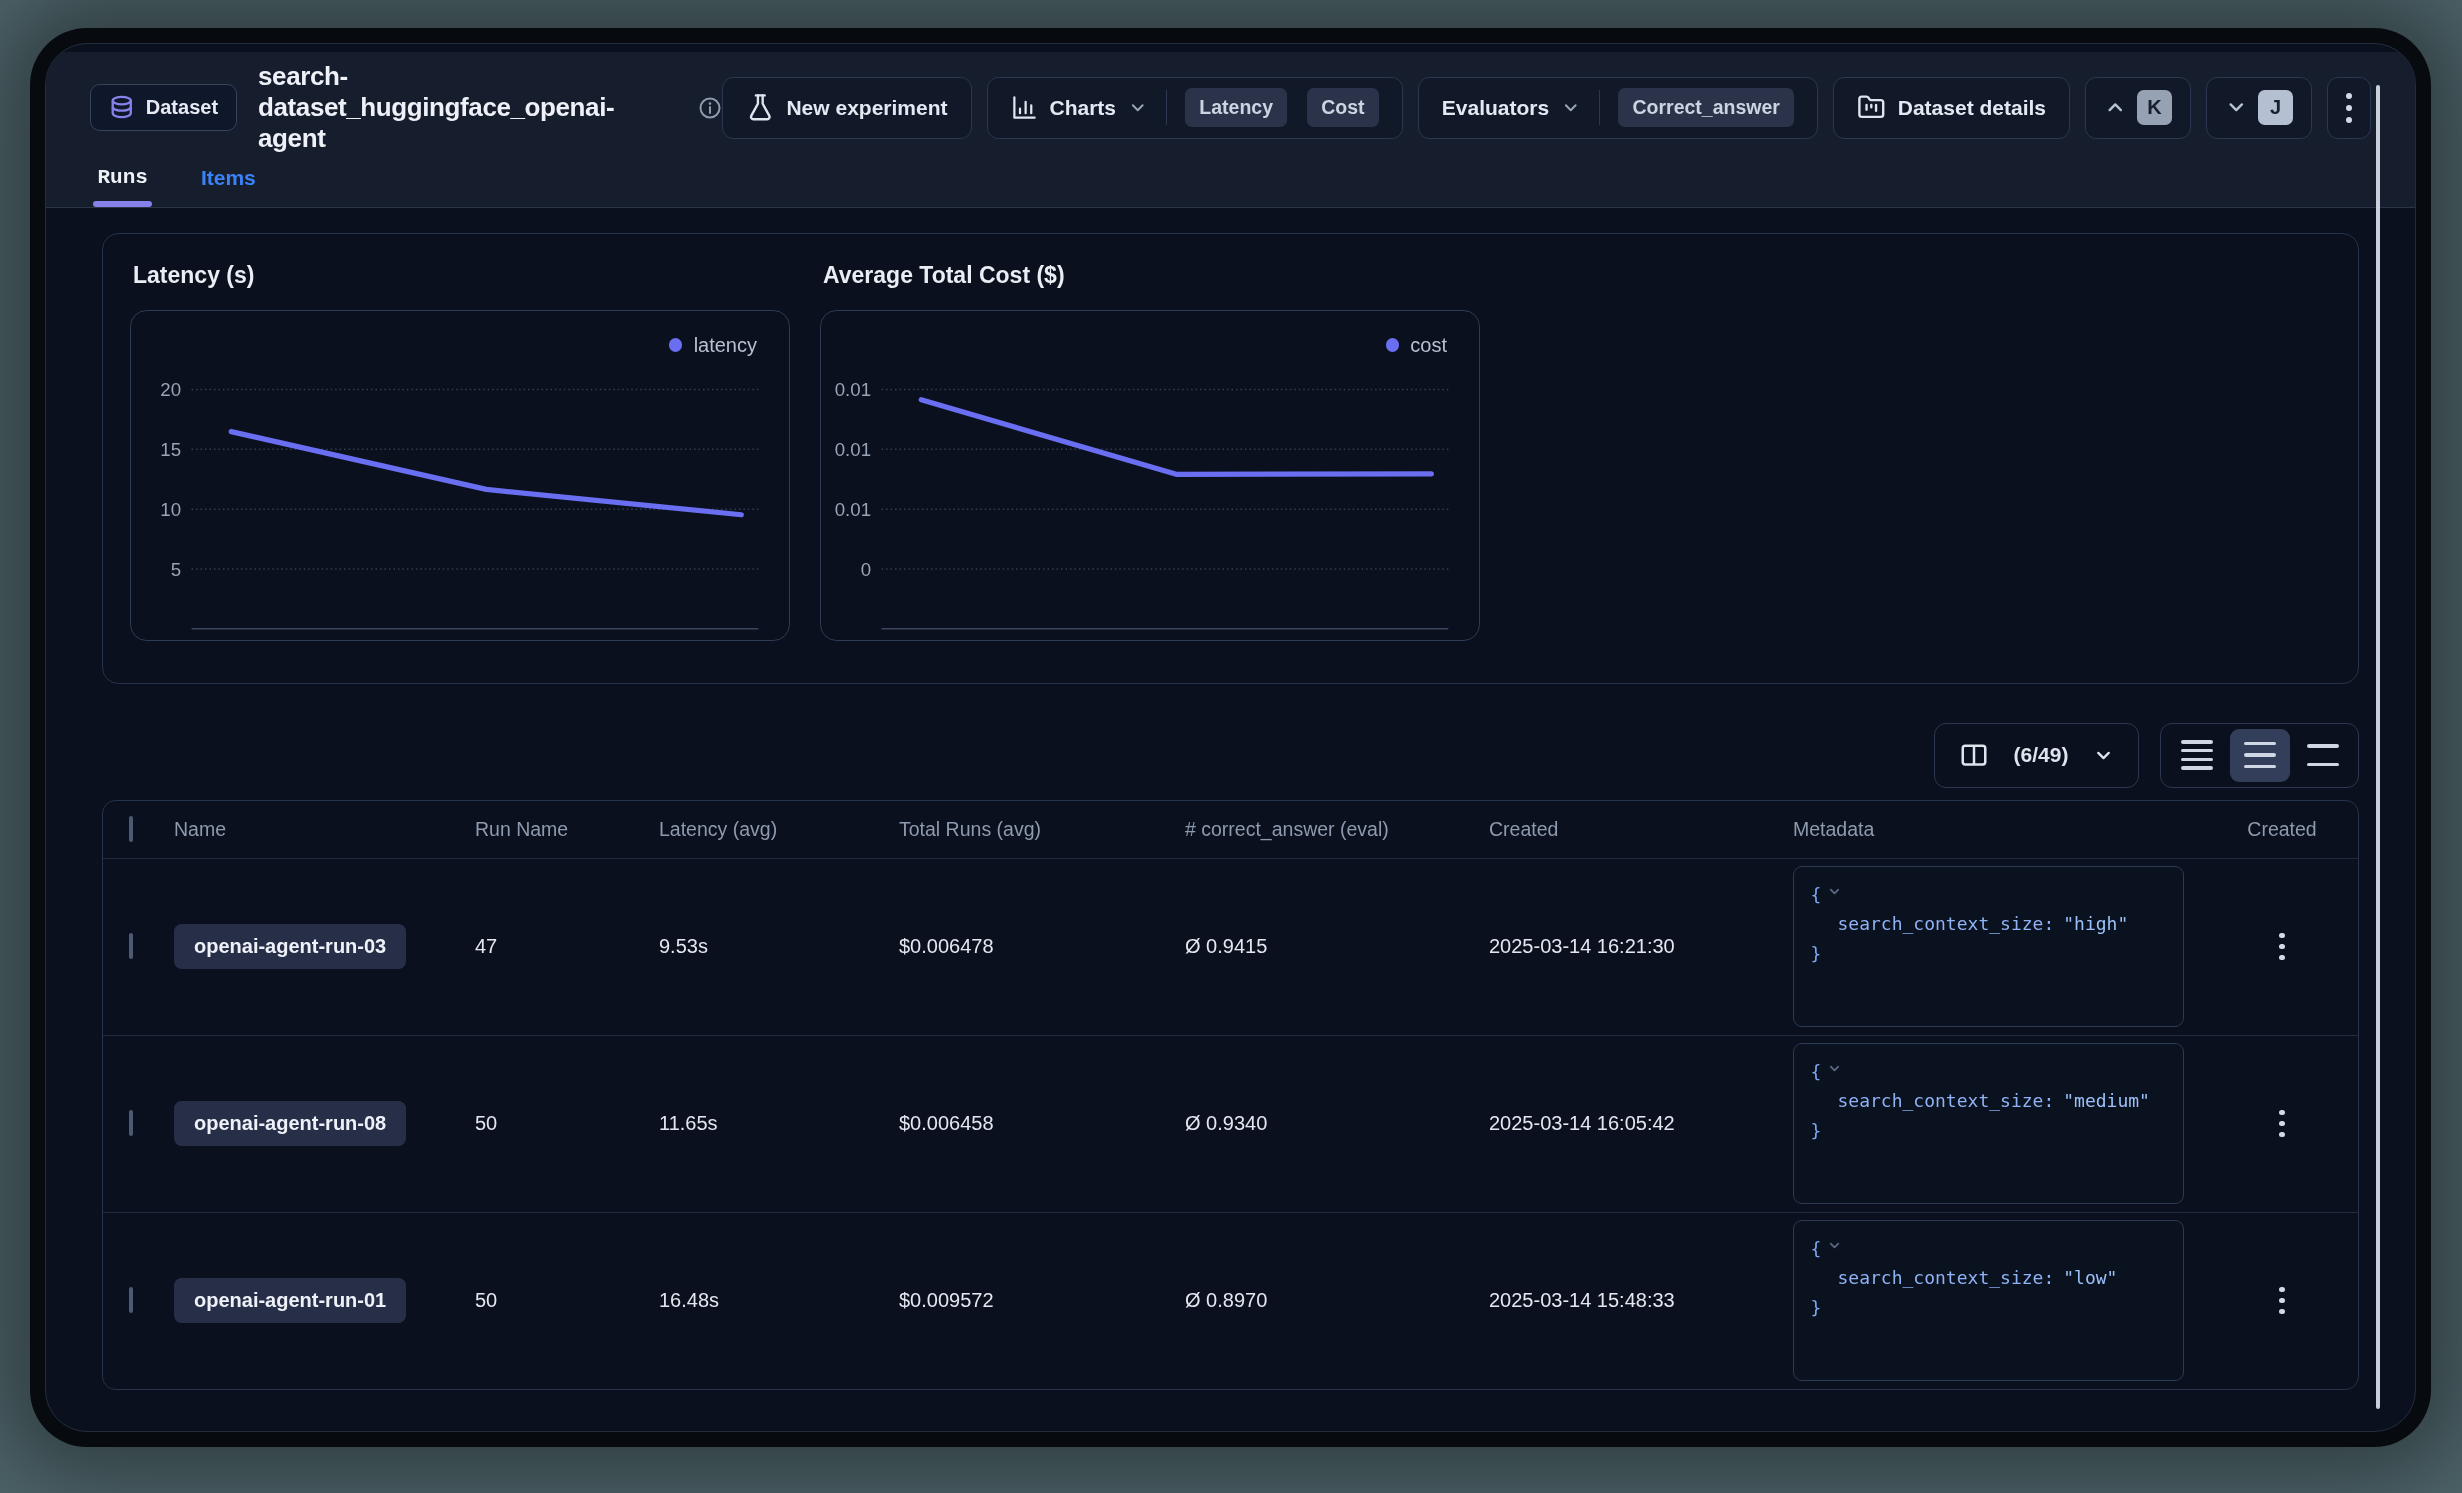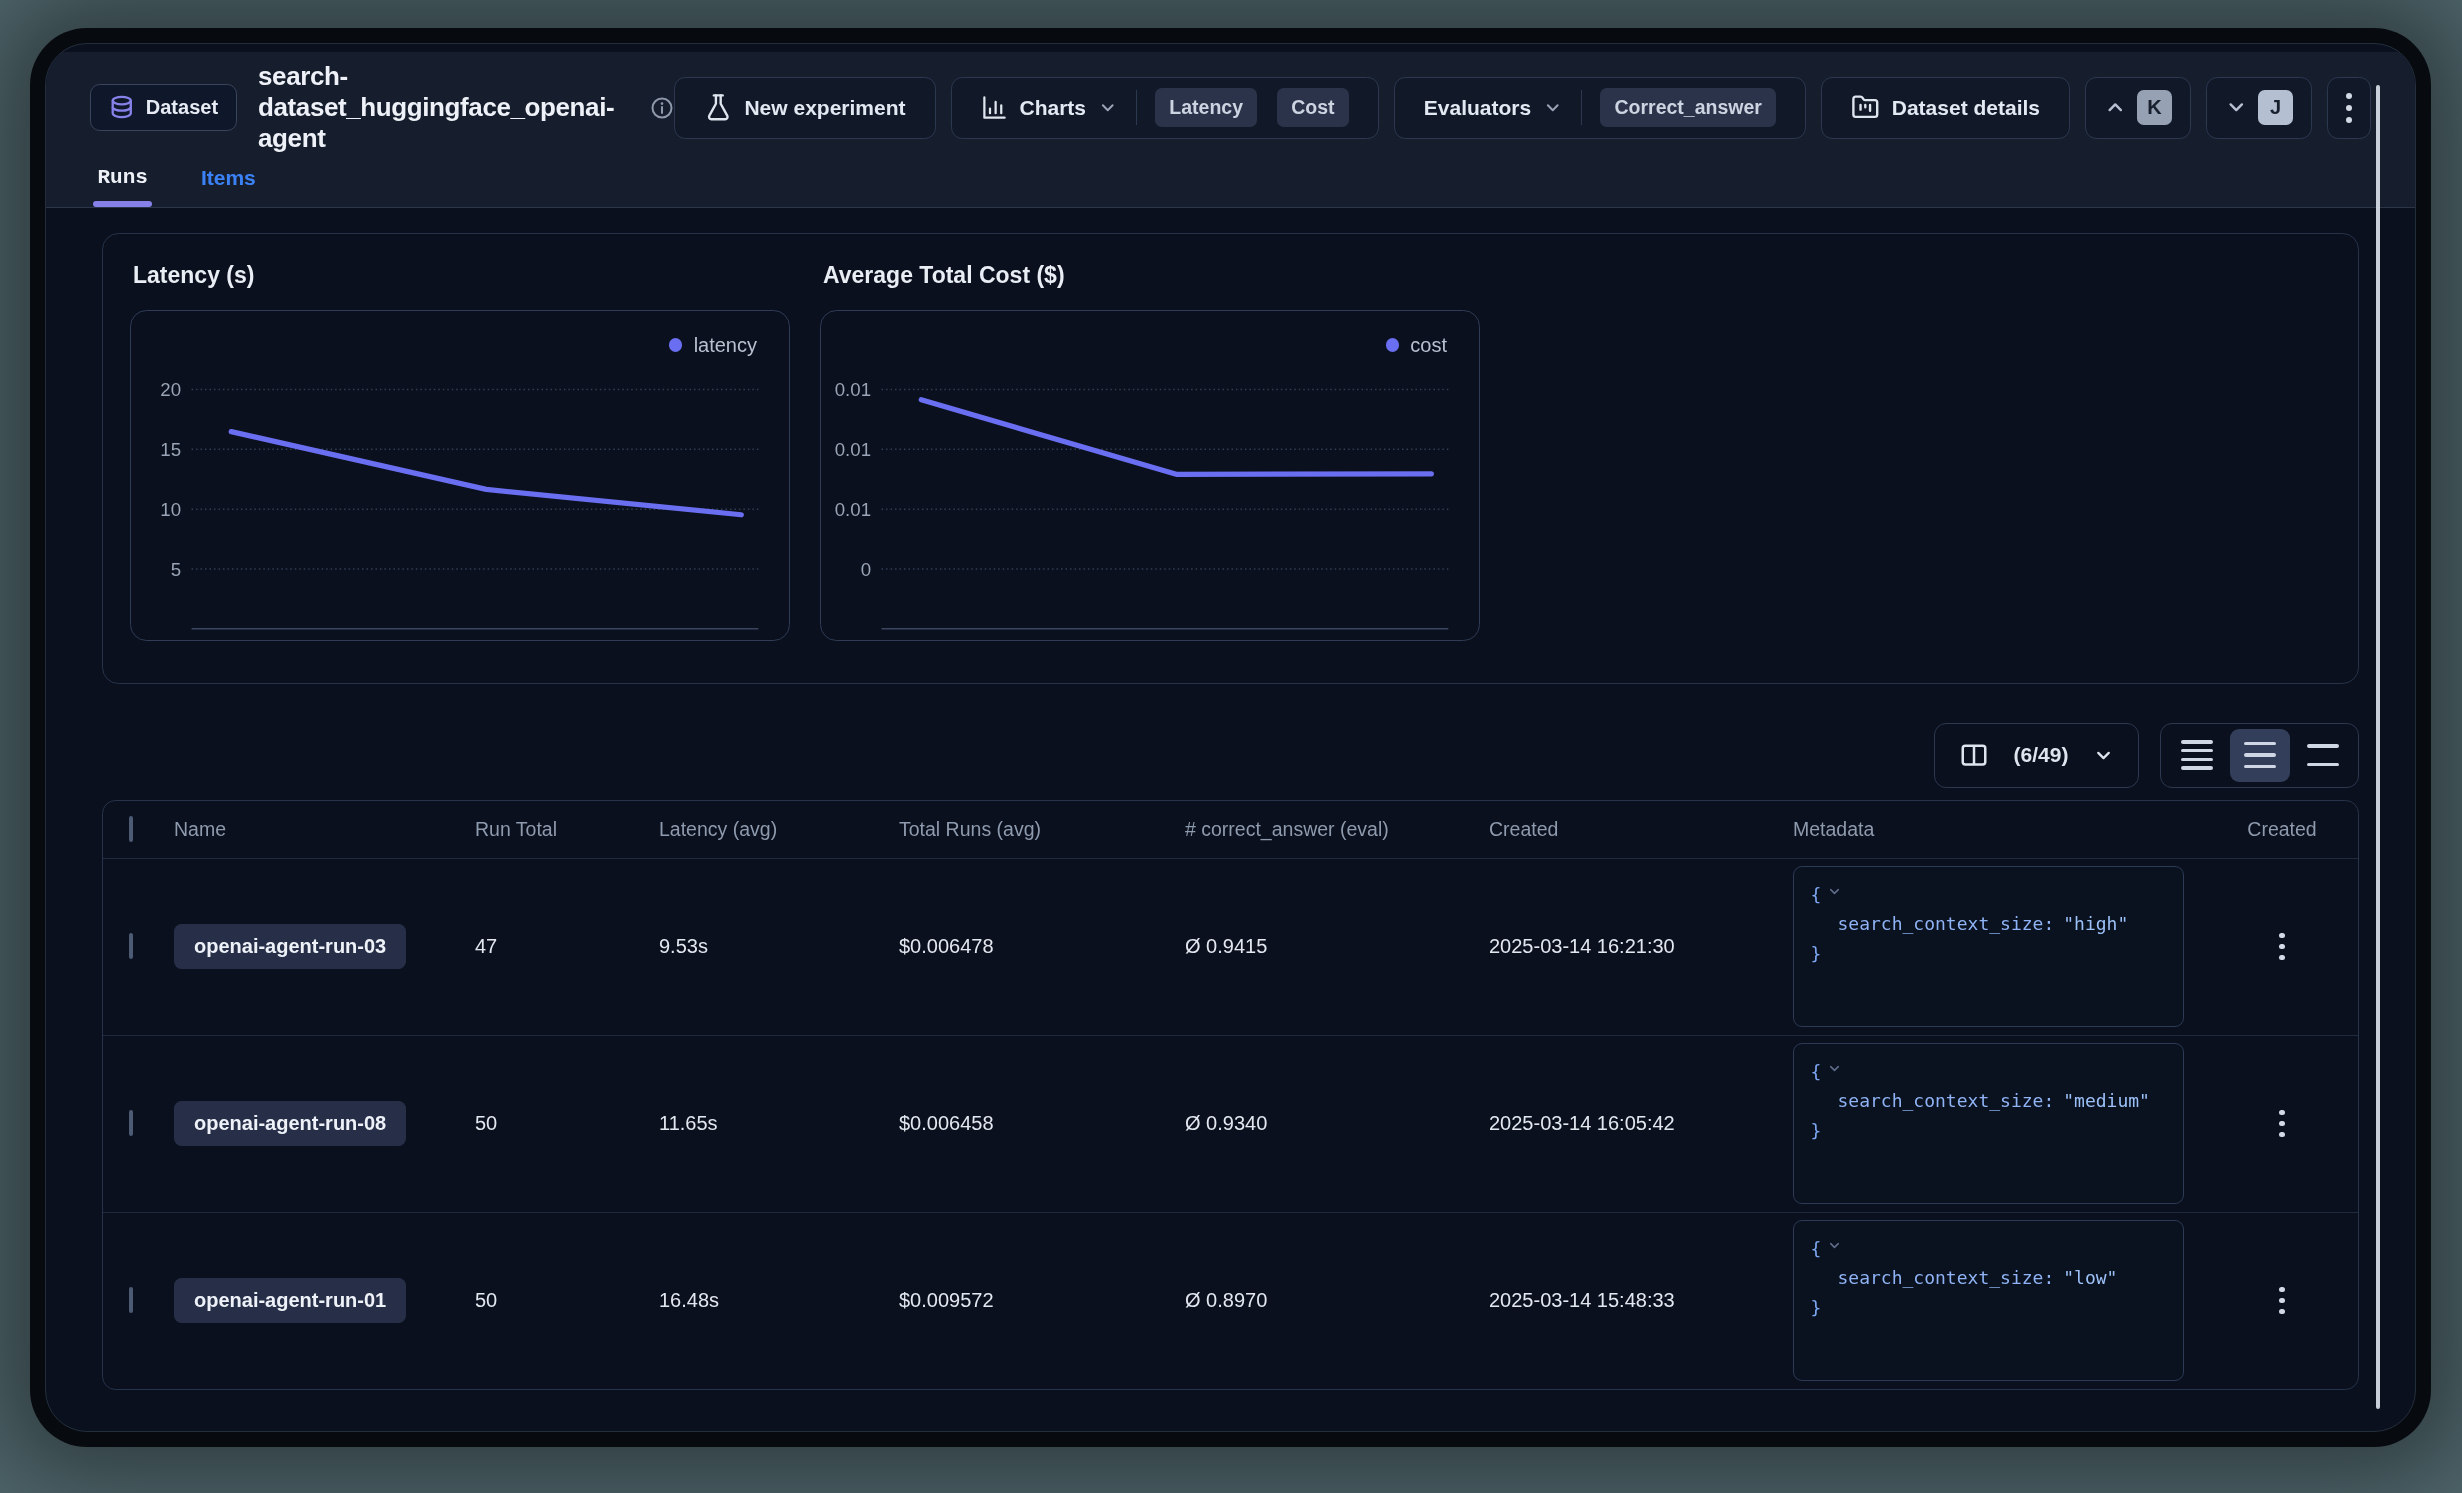--- a/index.html
+++ b/index.html
@@ -25,21 +25,21 @@
   .ds-badge {
     display:flex; align-items:center; gap:11.3px;
     border:1.5px solid #39455c; background:#0f172a; border-radius:9.8px;
     padding:9px 18px;
   }
   .ds-badge-label { font-size:20px; font-weight:700; color:#e7ebf3; }
   .page-title { margin-left:21px; font-size:26px; font-weight:700; color:#eef1f7; letter-spacing:-0.4px; }
   .info-wrap { margin-left:16.5px; display:flex; align-items:center; }
   .header-actions { margin-left:auto; display:flex; align-items:center; gap:15px; }
   .btn {
-    display:flex; align-items:center; gap:12px; height:62px; padding:0 29px;
+    display:flex; align-items:center; gap:12px; height:62px; padding:0 23px;
     background:rgba(15,23,40,.7); border:1.5px solid #2b3850; border-radius:11.3px;
     color:#e3e9f2; font-size:21px; font-weight:600; cursor:pointer; white-space:nowrap;
   }
   .btn .sep { width:1.5px; height:35px; background:#2b3850; margin:0 6px; }
   .chip {
     background:#2a3349; color:#ccd4e2; font-size:19.5px; font-weight:600;
     padding:8.3px 14.3px; border-radius:6.8px;
   }
   .chip + .chip { margin-left:7.5px; }
   .icon-btn { padding:0 18px; gap:10.5px; }
@@ -302,21 +302,21 @@
             </span>
         </div>
       </div>
     </div>
 
     <div class="table-panel">
 
       <div class="t-grid t-head">
         <div class="cell-check"><span class="checkbox"></span></div>
         <div>Name</div>
-        <div>Run Total</div>
+        <div>Run Name</div>
         <div>Latency (avg)</div>
         <div>Total Runs (avg)</div>
         <div># correct_answer (eval)</div>
         <div>Created</div>
         <div>Metadata</div>
         <div style="text-align:center;">Created</div>
       </div>
 
       <div class="t-grid t-row">
         <div class="cell-check"><span class="checkbox"></span></div>

